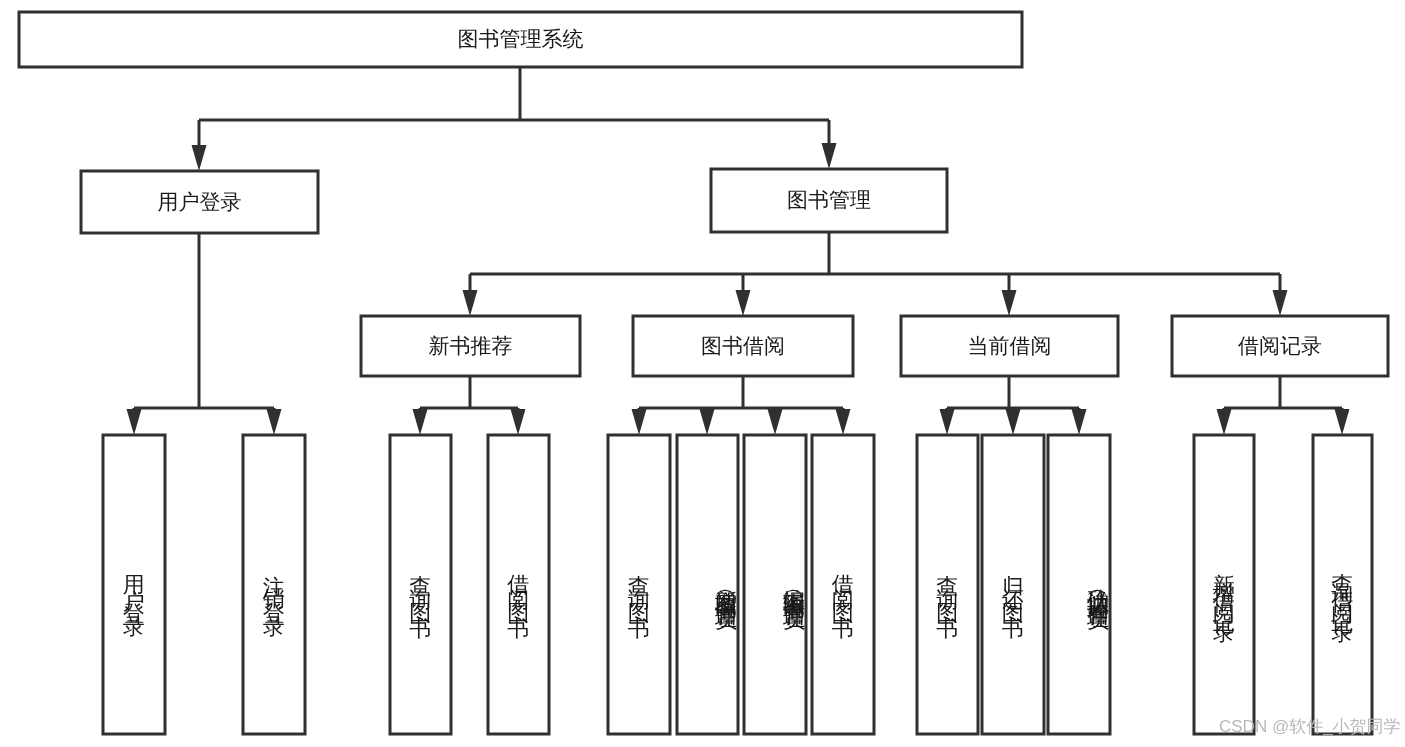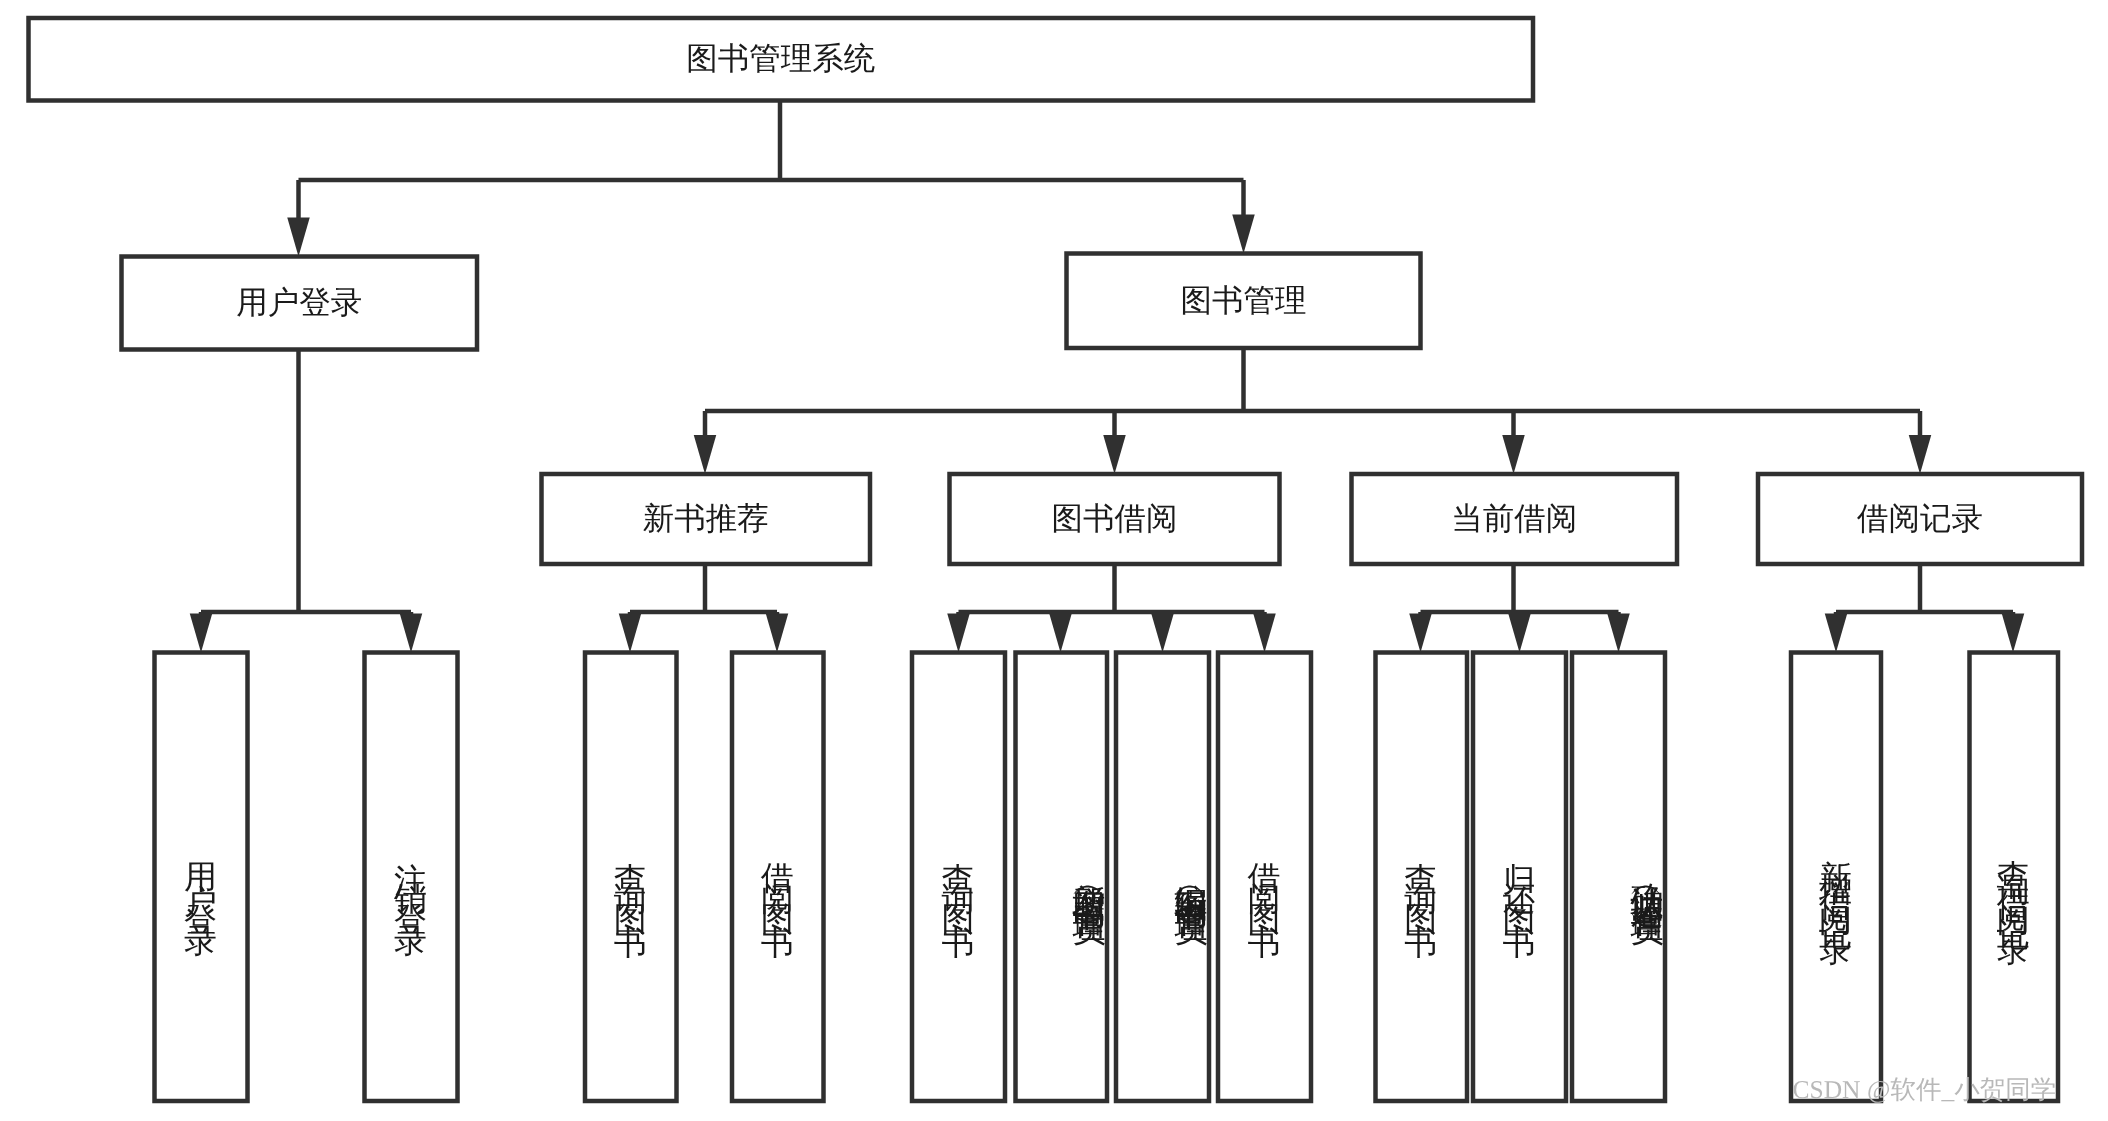--- a/index.html
+++ b/index.html
@@ -60,24 +60,25 @@
     line-height: 1.06;
     letter-spacing: 2px;
     display: flex;
     align-items: flex-start;
     justify-content: center;
     white-space: nowrap;
     pointer-events: none;
   }
   .watermark {
     position: absolute;
-    font-family: Liberation Serif, serif;
+    font-family: Liberation Sans, sans-serif;
     font-size: 17px;
     color: #b8b8b8;
     white-space: nowrap;
+    margin-left: 24px;
   }
 </style>
 </head>
 <body>
 
 <div id="diagram-root">
   <svg class="diagram-canvas" viewBox="0 0 1405 747">
     <g id="edges-layer">
         <g>
           <line x1="520" y1="67" x2="520" y2="120" class="connector-line"></line>

